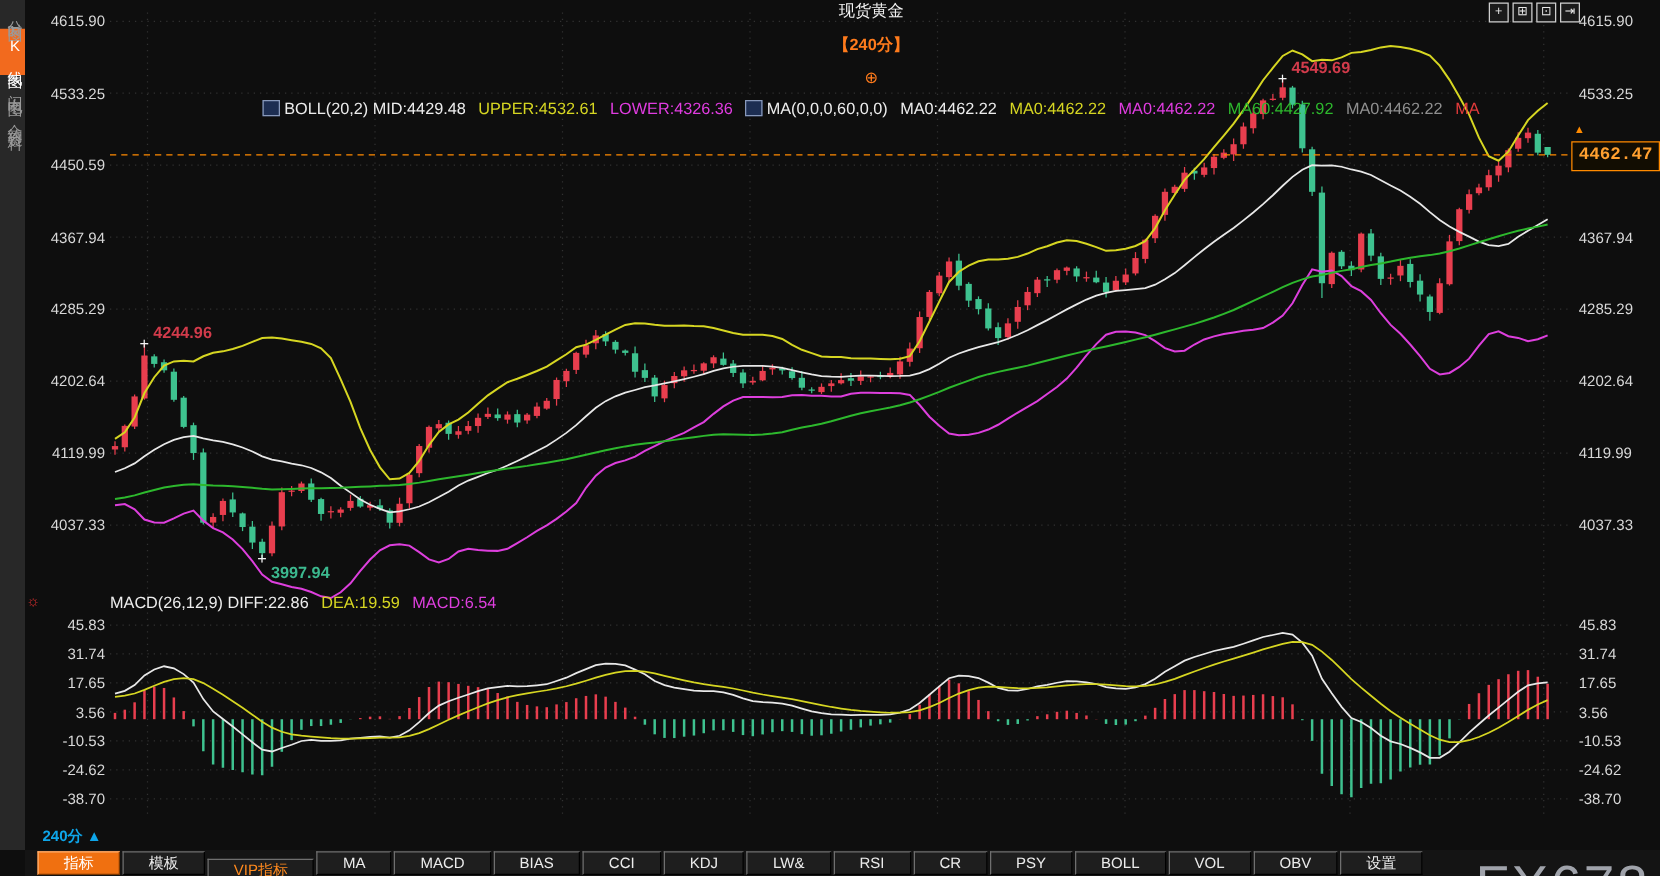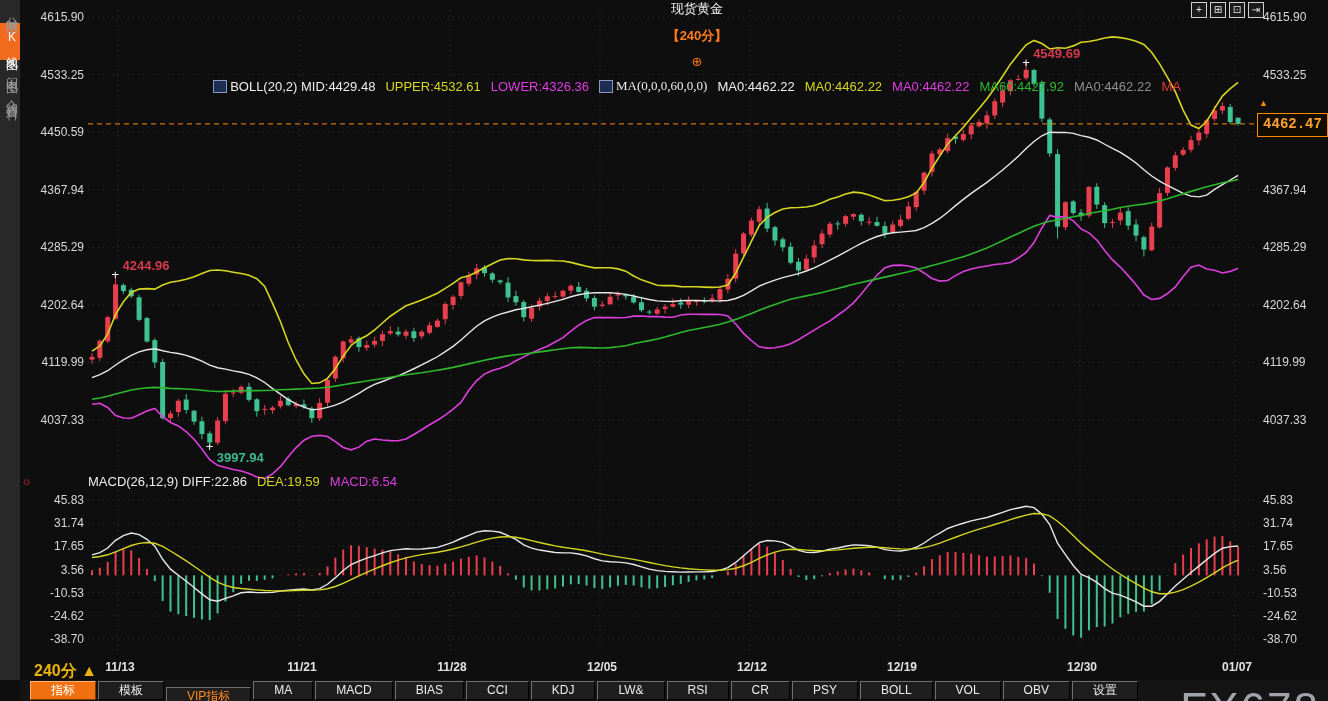--- a/index.html
+++ b/index.html
@@ -22,21 +22,21 @@
   
   #win-icons{right:64px;top:2px;display:flex;gap:3px;z-index:7;}
   .wico{width:14px;height:14px;border:1px solid #cfcfcf;color:#e8e8e8;font-size:10px;line-height:13px;
     text-align:center;background:#1a1a1a;cursor:pointer;}
   
   .ytick{position:absolute;font-size:12px;color:#d8d8d8;}
   .ytick.left{width:62px;text-align:right;}
   .ytick.right{text-align:left;}
   .xtick{position:absolute;font-size:12px;color:#e2e2e2;font-weight:bold;top:0;}
   #xaxis{left:0;top:660px;width:1328px;height:20px;z-index:4;}
-  #tf-footer{left:34px;top:661px;color:#eab308;font-size:16px;font-weight:bold;z-index:5;}
+  #tf-footer{left:34px;top:661px;color:#0ea5e9;font-size:12px;font-weight:bold;z-index:5;}
   
   #macd-header{left:88px;top:474px;font-size:13px;z-index:4;display:flex;gap:10px;white-space:nowrap;}
   #macd-marker{left:21px;top:474px;color:#e03030;font-size:12px;z-index:4;}
   
   #price-badge{left:1257px;top:112px;width:69px;height:22px;border:1px solid #ff8a00;background:#120d02;
     color:#ffa030;font-size:14px;font-weight:bold;text-align:center;line-height:21px;z-index:6;font-family:Liberation Mono, monospace;}
   #price-arrow{left:1259px;top:97px;color:#ff8a00;font-size:9px;z-index:6;}
   
   .anno-label{position:absolute;font-size:13px;font-weight:bold;z-index:4;white-space:nowrap;}
   .anno-cross{position:absolute;color:#f5f5f5;font-size:13px;z-index:4;}
@@ -548,21 +548,21 @@
           <span style="color: rgb(237, 237, 237);">BOLL(20,2) MID:4429.48</span>
         </span>
         <span class="legend-item">
           <span style="color: rgb(214, 214, 34);">UPPER:4532.61</span>
         </span>
         <span class="legend-item">
           <span style="color: rgb(224, 60, 224);">LOWER:4326.36</span>
         </span>
         <span class="legend-item">
           <span class="mini-ico"></span>
-          <span style="color: rgb(237, 237, 237); font-family: Liberation Serif, serif;">MA(0,0,0,60,0,0)</span>
+          <span style="color: rgb(237, 237, 237);">MA(0,0,0,60,0,0)</span>
         </span>
         <span class="legend-item">
           <span style="color: rgb(237, 237, 237);">MA0:4462.22</span>
         </span>
         <span class="legend-item">
           <span style="color: rgb(214, 214, 34);">MA0:4462.22</span>
         </span>
         <span class="legend-item">
           <span style="color: rgb(224, 60, 224);">MA0:4462.22</span>
         </span>
@@ -636,30 +636,20 @@
 
   <div id="annotations">
       <div class="anno-cross" style="left: 111.55px; top: 267.376px;">+</div>
       <div class="anno-label" style="color: rgb(210, 59, 75); left: 122.55px; top: 258.376px;">4244.96</div>
       <div class="anno-cross" style="left: 205.75px; top: 439.437px;">+</div>
       <div class="anno-label" style="color: rgb(60, 185, 143); left: 216.75px; top: 450.437px;">3997.94</div>
       <div class="anno-cross" style="left: 1022.15px; top: 55.1182px;">+</div>
       <div class="anno-label" style="color: rgb(210, 59, 75); left: 1033.15px; top: 46.1182px;">4549.69</div>
     </div>
 
-  <div id="xaxis" class="abs">
-      <div class="xtick" style="left: 100px; width: 40px; text-align: center;">11/13</div>
-      <div class="xtick" style="left: 282px; width: 40px; text-align: center;">11/21</div>
-      <div class="xtick" style="left: 432px; width: 40px; text-align: center;">11/28</div>
-      <div class="xtick" style="left: 582px; width: 40px; text-align: center;">12/05</div>
-      <div class="xtick" style="left: 732px; width: 40px; text-align: center;">12/12</div>
-      <div class="xtick" style="left: 882px; width: 40px; text-align: center;">12/19</div>
-      <div class="xtick" style="left: 1062px; width: 40px; text-align: center;">12/30</div>
-      <div class="xtick" style="left: 1217px; width: 40px; text-align: center;">01/07</div>
-    </div>
   <div id="tf-footer" class="abs">
     <span>240分</span>
     <span>▲</span>
   </div>
 
   <div id="toolbar" class="abs">
       <div class="tb-btn active">指标</div>
       <div class="tb-btn">模板</div>
       <div class="tb-btn vip">VIP指标</div>
       <div class="tb-btn">MA</div>

